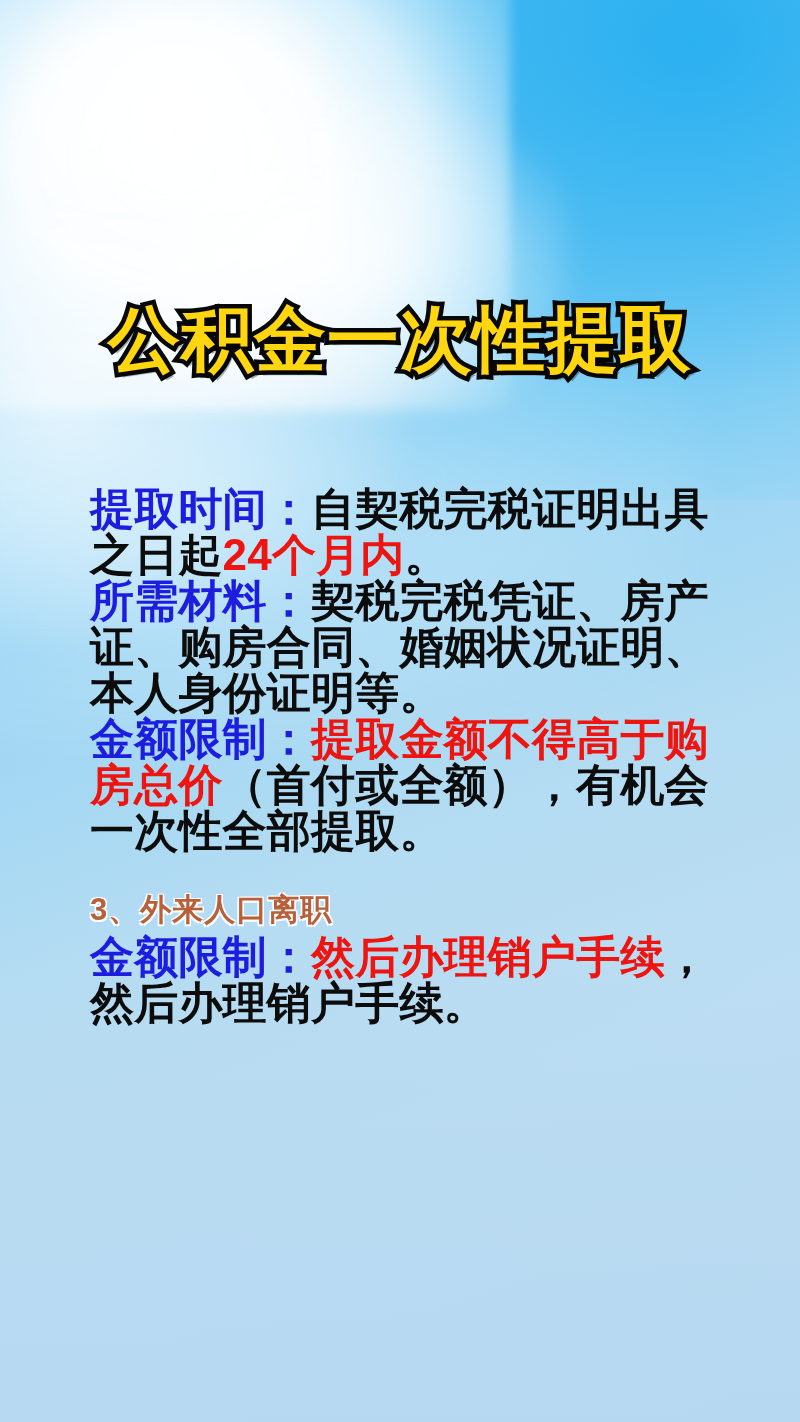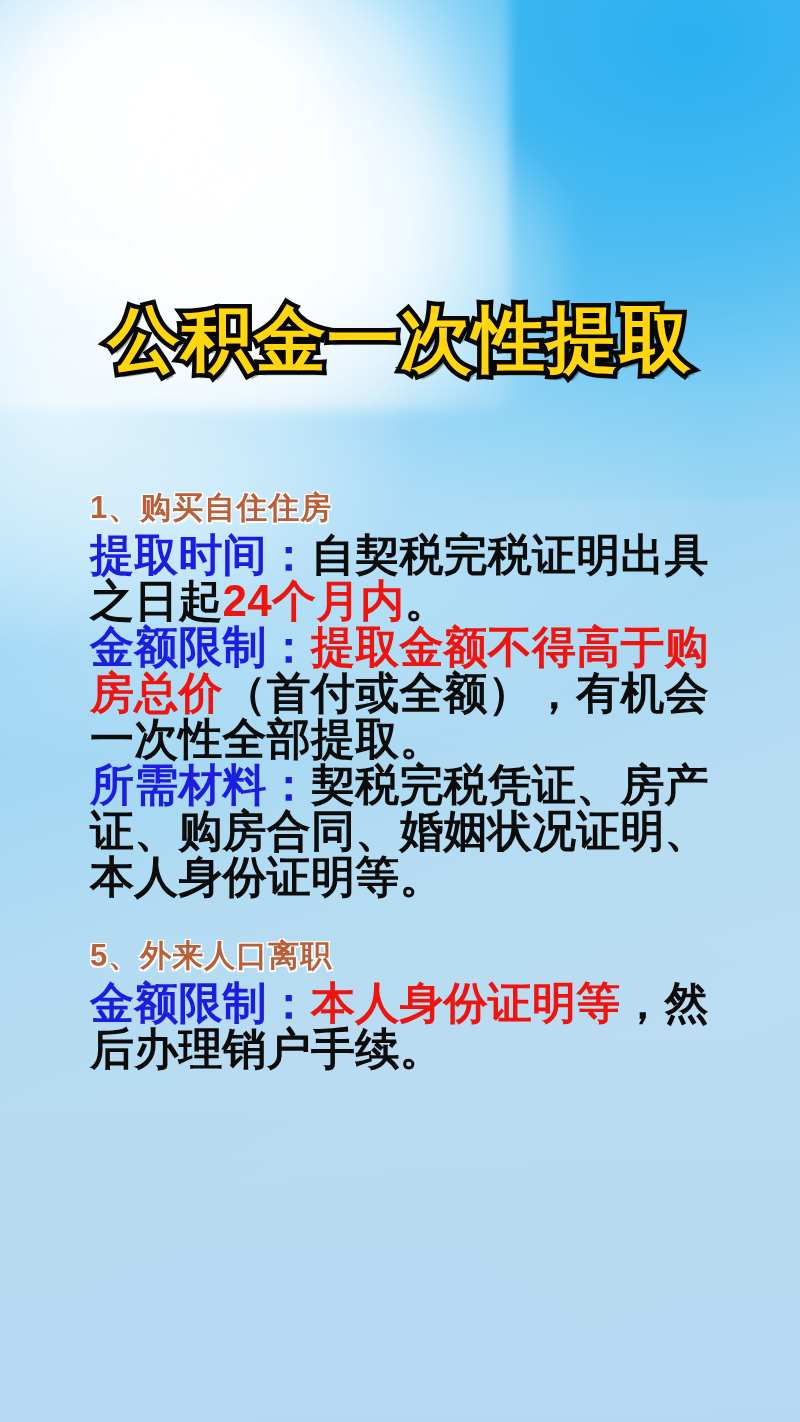--- a/index.html
+++ b/index.html
@@ -186,25 +186,24 @@
   <div class="cloud-lowleft"></div>
   <div class="cloud-wash"></div>
   <div class="bottom-tint"></div>
 
   <div class="content">
 
     <div class="poster-title">公积金一次性提取</div>
 
     <div class="sections" id="sections-root">
         <div class="section">
-          <div class="section-heading">1、购买自住住房</div>
           <div class="row"><span class="lbl">提取时间：</span><span class="plain">自契税完税证明出具之日起</span><span class="em-red">24个月内</span><span class="plain">。</span></div>
+          <div class="row"><span class="lbl">所需材料：</span><span class="plain">契税完税凭证、房产证、购房合同、婚姻状况证明、本人身份证明等。</span></div>
           <div class="row"><span class="lbl">金额限制：</span><span class="em-red">提取金额不得高于购房总价</span><span class="plain">（首付或全额），有机会一次性全部提取。</span></div>
-          <div class="row"><span class="lbl">所需材料：</span><span class="plain">契税完税凭证、房产证、购房合同、婚姻状况证明、本人身份证明等。</span></div>
         </div>
         <div class="section">
-          <div class="section-heading">5、外来人口离职</div>
-          <div class="row"><span class="lbl">金额限制：</span><span class="em-red">本人身份证明等</span><span class="plain">，然后办理销户手续。</span></div>
+          <div class="section-heading">3、外来人口离职</div>
+          <div class="row"><span class="lbl">金额限制：</span><span class="em-red">然后办理销户手续</span><span class="plain">，然后办理销户手续。</span></div>
         </div>
       </div>
 
   </div>
 </div>
 
 </body></html>

